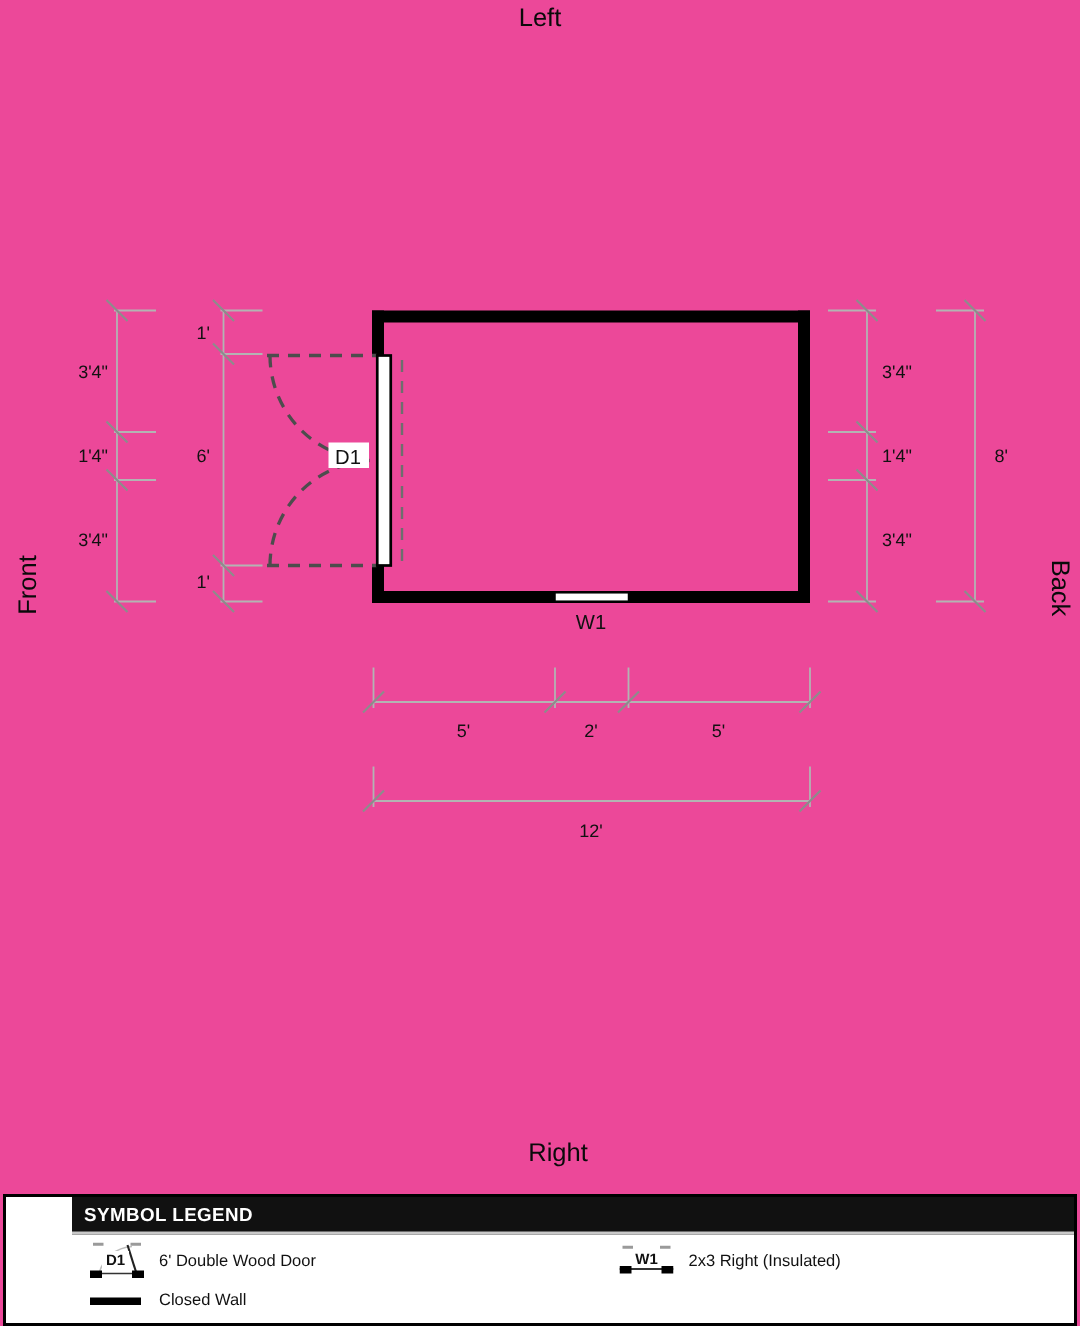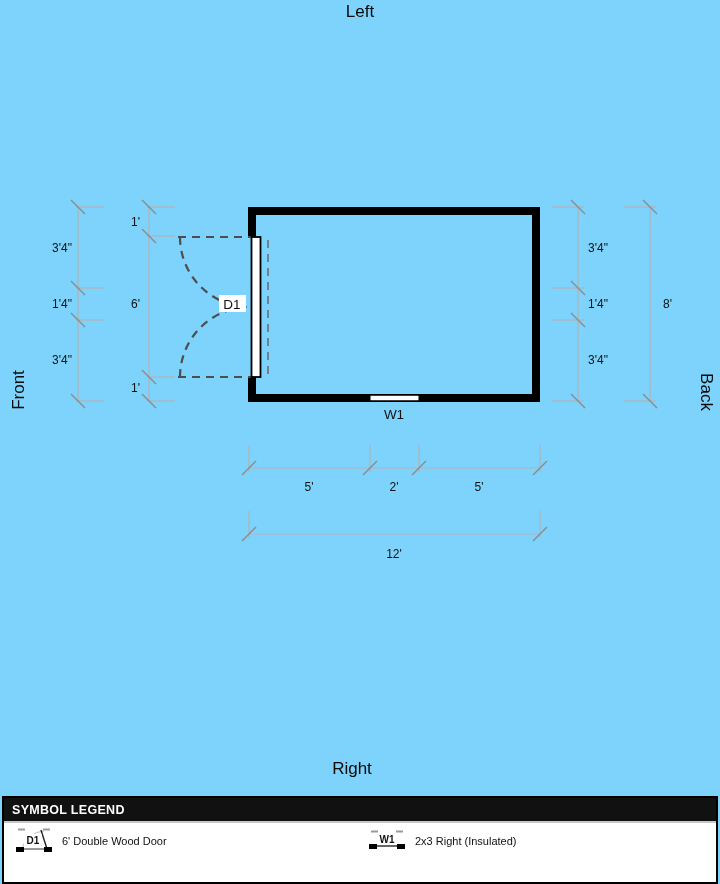--- a/index.html
+++ b/index.html
@@ -1,40 +1,40 @@
 <!DOCTYPE html>
 <html><head>
 <meta charset="utf-8">
 <style>
   html,body{margin:0;padding:0;background:#fff;}
   .screen{
-    position:relative;width:720px;height:884px;background:#7dd3fc;
+    position:relative;width:720px;height:884px;background:#ec4899;
     font-family:"Liberation Sans", sans-serif;overflow:hidden;color:#111;
   }
   
   .side-label{
     position:absolute;font-size:17px;color:#0a0a0a;white-space:nowrap;
     transform:translate(-50%,-50%);
   }
   .side-label.top{left:360px;top:12px;}
-  .side-label.bottom{left:352px;top:769px;}
+  .side-label.bottom{left:372px;top:769px;}
   .side-label.left{left:19px;top:390px;transform:translate(-50%,-50%) rotate(-90deg);}
   .side-label.right{left:706px;top:392px;transform:translate(-50%,-50%) rotate(90deg);}
   
   svg.plan{position:absolute;left:0;top:0;}
   .dim{stroke:#b3b3b3;stroke-width:1.2;}
   .tick{stroke:#8c8c8c;stroke-width:1.4;}
   .dtext{font-size:12px;fill:#111;}
   .dash{stroke:#4d4d4d;stroke-width:2.2;fill:none;stroke-dasharray:8 6;}
   .wall{fill:#000;}
   .plabel{font-size:13.5px;fill:#111;}
   
   .legend{
     position:absolute;left:2px;right:2px;top:796px;bottom:0;
-    border:2px solid #000;background:#fff;box-sizing:border-box;
+    border:2px solid #000;background:#fff;box-sizing:border-box;padding-left:44px;
   }
   .legend-header{
     background:#111;color:#fff;font-size:12.5px;font-weight:bold;
     letter-spacing:.3px;padding:5px 8px 4px 8px;border-bottom:2px solid #c8c8c8;
   }
   .legend-body{
     display:grid;grid-template-columns:353px 1fr;
     padding:5px 0 4px 12px;row-gap:7px;
   }
   .legend-item{display:flex;align-items:center;}
@@ -185,17 +185,23 @@
             <line x1="27" y1="3.5" x2="34" y2="3.5" stroke="#9a9a9a" stroke-width="2"></line>
             <line x1="0" y1="18" x2="36" y2="18" stroke="#333" stroke-width="1.4"></line>
             <rect x="0" y="16" width="8" height="5" fill="#000"></rect>
             <rect x="28" y="16" width="8" height="5" fill="#000"></rect>
             <text x="18" y="14.5" text-anchor="middle" font-size="10" font-weight="bold" fill="#111">W1</text>
           </svg>
         </span>
         <span class="legend-label">2x3 Right (Insulated)</span>
       </div>
 
+      <div class="legend-item">
+        <span class="legend-icon">
+          <span class="wall-chip"></span>
+        </span>
+        <span class="legend-label">Closed Wall</span>
+      </div>
 
     </div>
   </div>
 
 </div>
 
 </body></html>

